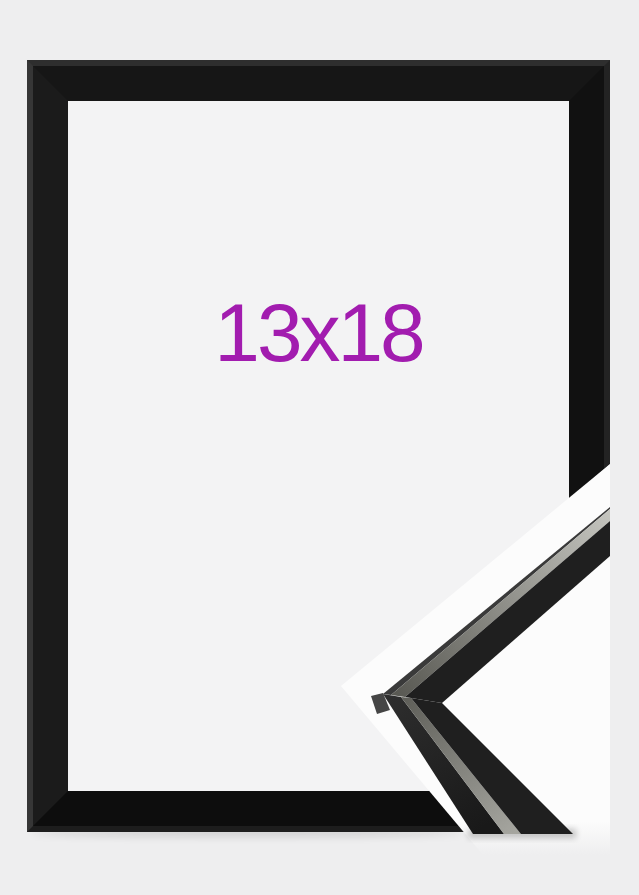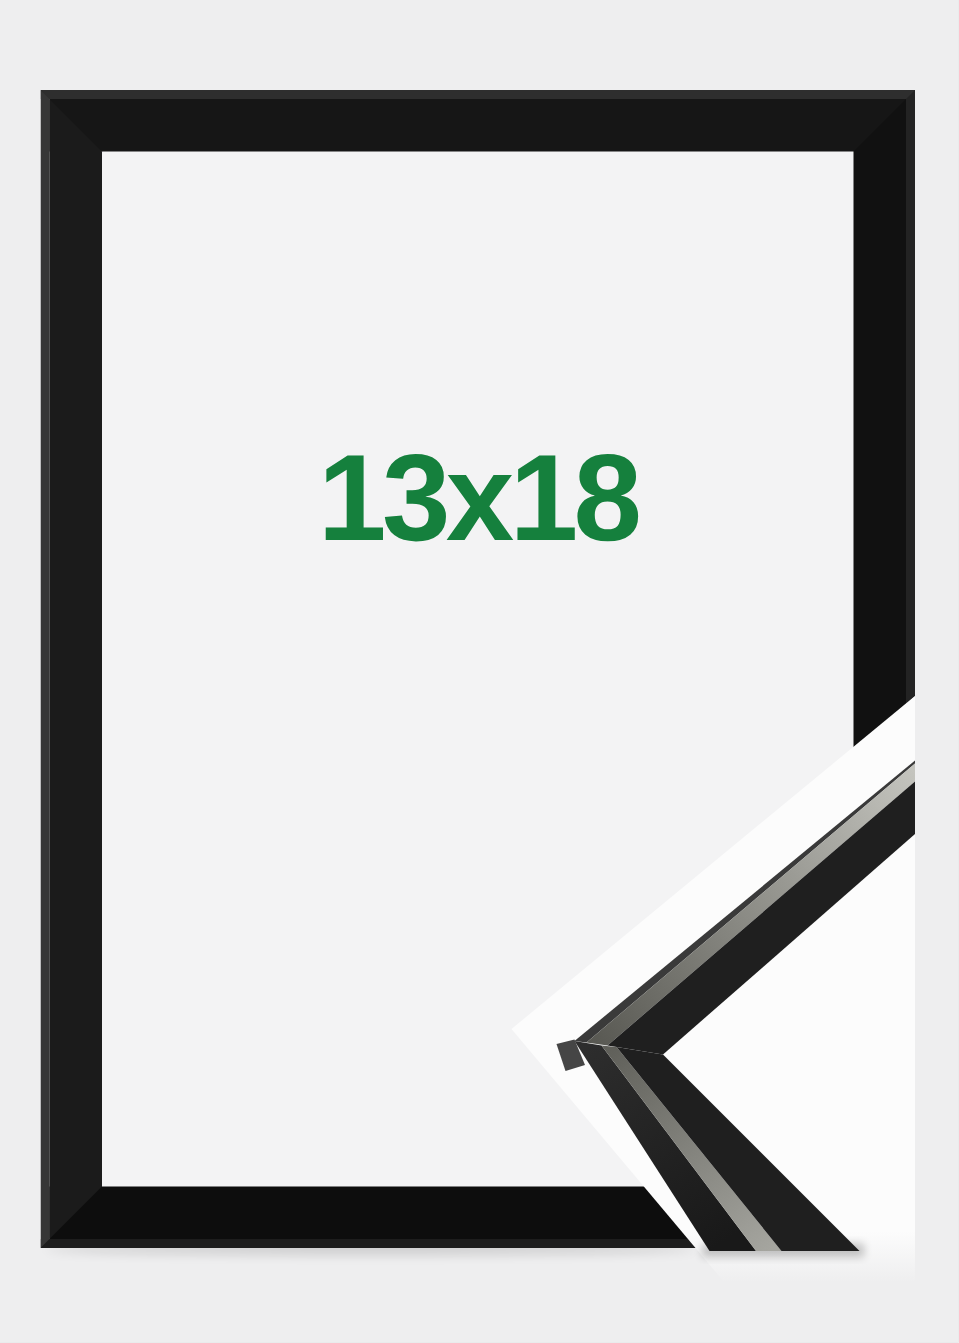--- a/index.html
+++ b/index.html
@@ -28,22 +28,22 @@
   }
   .frame-bevel{
     position:absolute;inset:6px;box-sizing:border-box;
     border:35px solid;
     border-color:#161616 #111111 #0d0d0d #1b1b1b;
     background:#f3f3f4;
   }
   .size-label{
     position:absolute;left:68px;top:292px;width:501px;
     text-align:center;line-height:1;
-    font-size:82px;font-weight:bold;letter-spacing:-3px;
-    color:#15803d;
+    font-size:82px;font-weight:normal;letter-spacing:-3px;
+    color:#a21caf;
   }
   .corner-overlay{position:absolute;left:0;top:0;}
 </style>
 </head>
 <body>
 
 <div class="stage">
 
   <div class="frame-shadow"></div>
 

